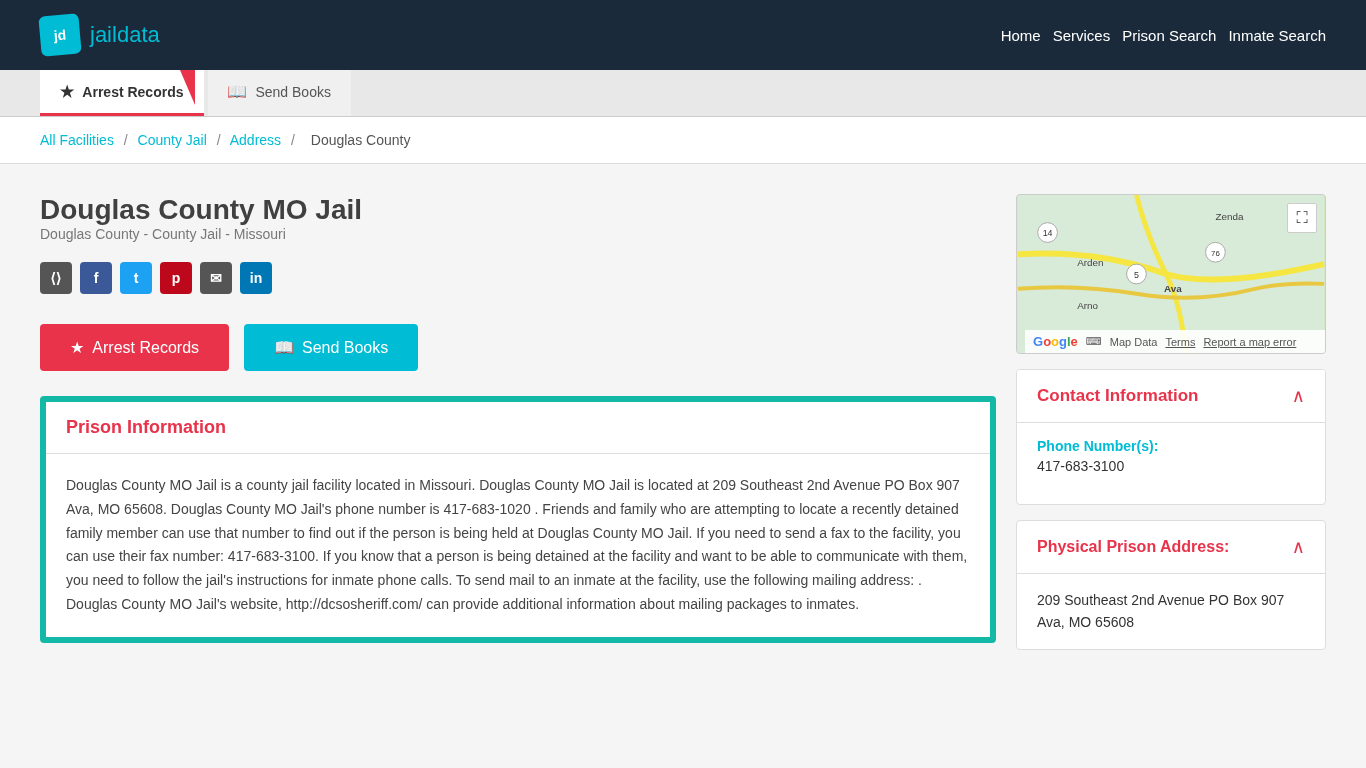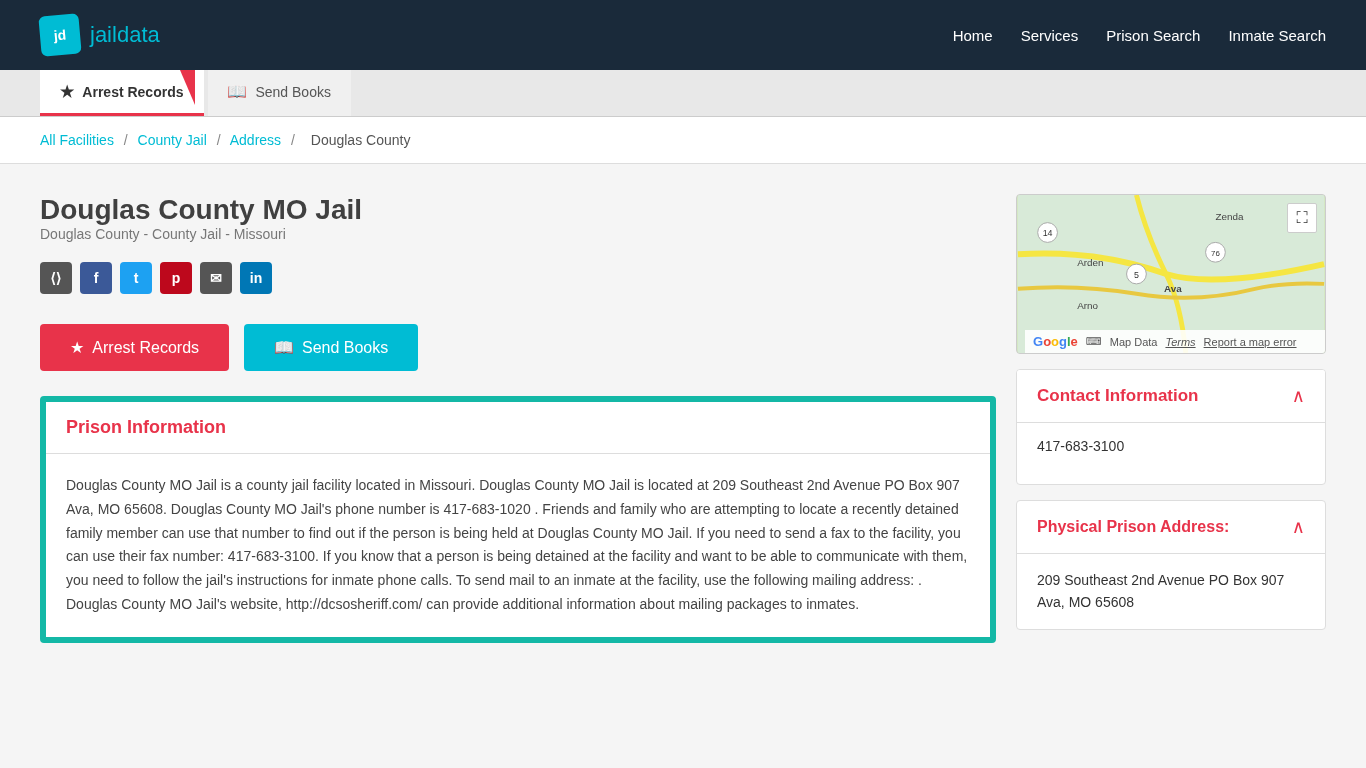--- a/index.html
+++ b/index.html
@@ -33,21 +33,21 @@
       font-size: 14px;
       transform: rotate(-5deg);
     }
     .logo-text {
       font-size: 22px;
       color: white;
     }
     .logo-text span { color: #00bcd4; }
     .nav {
       display: flex;
-      gap: 28px;
+      gap: 12px;
       text-align: right;
     }
     .nav a {
       color: white;
       text-decoration: none;
       font-size: 15px;
     }
 
     
     .tab-bar {
@@ -442,31 +442,32 @@
       </svg>
       <div class="map-expand">
         <span>⛶</span>
       </div>
       <div class="map-footer">
         <span class="google-logo">
           <span>G</span><span>o</span><span>o</span><span>g</span><span>l</span><span>e</span>
         </span>
         <span>⌨</span>
         <span>Map Data</span>
-        <span style="cursor:pointer;text-decoration:underline;color:#555;font-style:italic;">Terms</span>
+        <span style="cursor:pointer;text-decoration:underline;color:#555;">Terms</span>
         <span style="cursor:pointer;text-decoration:underline;color:#555;">Report a map error</span>
       </div>
     </div>
 
     <div class="contact-box">
       <div class="contact-header">
         <h3>Contact Information</h3>
         <span class="chevron">∧</span>
       </div>
       <div class="contact-body">
+        <div class="contact-field-label">Phone Number(s):</div>
         <div class="contact-field-value">417-683-3100</div>
       </div>
     </div>
 
     <div class="address-box">
       <div class="address-header">
         <h3>Physical Prison Address:</h3>
         <span class="chevron" style="color:#e8334a;font-size:18px;cursor:pointer;">∧</span>
       </div>
       <div class="address-body">

